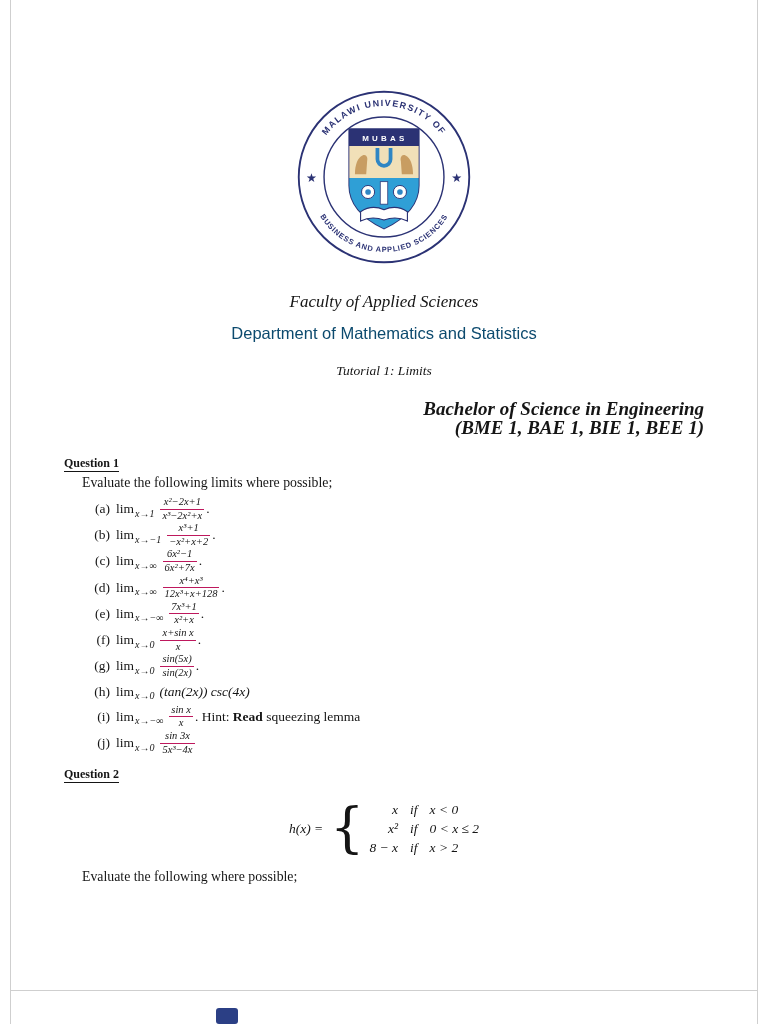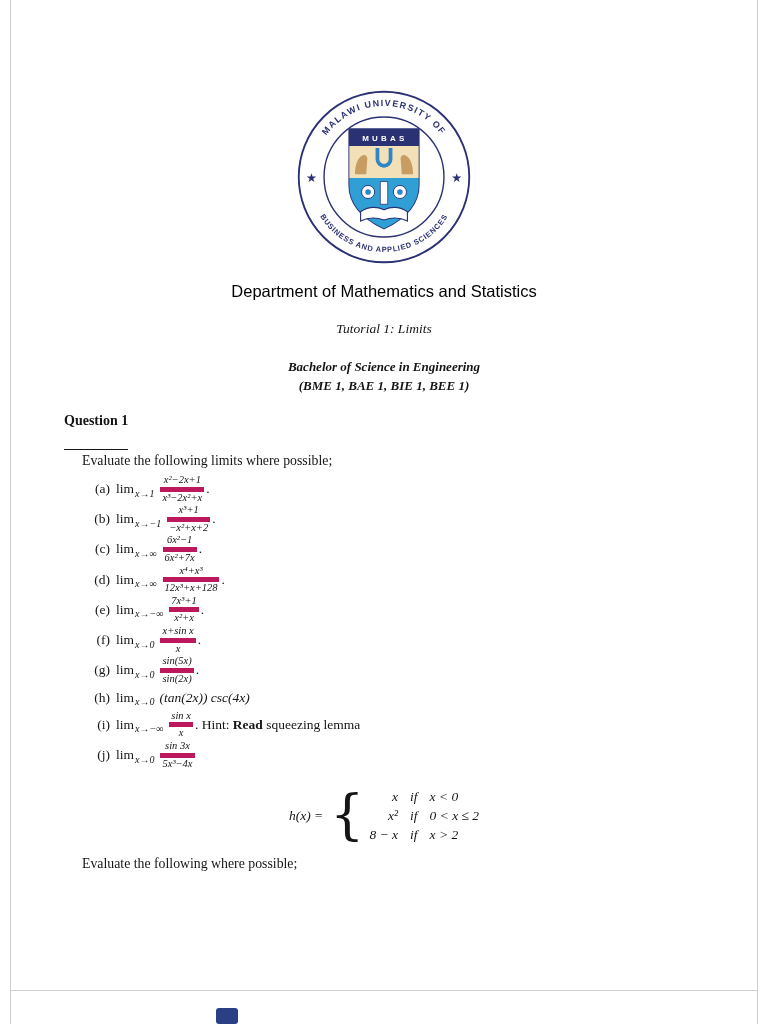--- a/index.html
+++ b/index.html
@@ -15,51 +15,51 @@
   #border-left  { left:10px;  top:0; width:1px; height:1024px; }
   #border-right { left:757px; top:0; width:1px; height:1024px; }
   #page-end     { left:10px;  top:990px; width:748px; height:1px; }
 
   .doc { position:absolute; left:0; top:0; width:768px; padding:0 64px; }
 
   .logo-wrap { text-align:center; padding-top:88px; }
 
   .center { text-align:center; }
   .faculty    { margin-top:22px; font-size:17px; font-style:italic; }
-  .department { margin-top:12px; font-size:16.5px; font-family:"Liberation Sans","DejaVu Sans",sans-serif; color:#000000; }
+  .department { margin-top:12px; font-size:16.5px; font-family:"Liberation Sans","DejaVu Sans",sans-serif; color:#0c4a6e; }
   .tutorial   { margin-top:20px; font-size:13.5px; font-style:italic; }
-  .program    { margin-top:20px; font-size:13px; font-weight:bold; font-style:italic; line-height:19px; }
+  .program    { margin-top:20px; font-size:19px; font-weight:bold; font-style:italic; line-height:19px;text-align:right; }
   .yearline   { margin-top:18px; font-size:17px; }
 
   .course { margin-top:16px; font-size:14px; text-align:left; }
   .bold   { font-weight:bold; }
 
   .q-title-row { margin-top:16px; }
   .q-title {
-    display:inline-block; font-size:14px; font-weight:bold;
-    border-bottom:1.3px solid #151515; padding-bottom:20px;
+    display:inline-block; font-size:12px; font-weight:bold;
+    border-bottom:1.3px solid #151515; padding-bottom:0;
   }
   .indent { margin-left:18px; }
   .body-text { font-size:13.8px; margin-top:3px; }
 
   .q-items { margin:5px 0 0 24px; }
   .limit-item {
     display:flex; align-items:center; min-height:24.5px;
     font-size:13.5px;
   }
   .item-label { display:inline-block; width:22px; text-align:right; margin-right:6px; }
   .math { font-style:italic; }
   .lim { font-style:normal; }
   .lim-sub { font-size:10px; position:relative; top:4px; margin:0 4px 0 1px; }
   .frac {
     display:inline-block; text-align:center; vertical-align:middle;
     font-size:10.5px; line-height:1.2; margin:0 2px; font-style:italic;
   }
   .frac .num { display:block; padding:0 2px; }
-  .frac .den { display:block; border-top:5px solid #be185d; padding:0 2px; }
+  .frac .den { display:block; border-top:1px solid #be185d; padding:0 2px; }
   .inline-expr { margin-left:1px; }
   .suffix { font-style:normal; white-space:pre; }
   .hint-bold { font-weight:bold; white-space:pre; }
 
   .piecewise {
     margin-top:18px; display:flex; justify-content:center; align-items:center;
     font-size:13.5px;
   }
   .pw-lhs { margin-right:7px; }
   .pw-brace {
@@ -116,20 +116,21 @@
       <path d="M58,96 L132,96 L132,104 Q132,132 95,150 Q58,132 58,104 Z" fill="#2f9fd6"></path>
       <rect x="91" y="100" width="8" height="24" fill="#ffffff" stroke="#2b3274" stroke-width="0.8"></rect>
       <circle cx="78" cy="111" r="7" fill="#ffffff" stroke="#2b3274" stroke-width="1"></circle>
       <circle cx="78" cy="111" r="3" fill="#2f86c4"></circle>
       <circle cx="112" cy="111" r="7" fill="#ffffff" stroke="#2b3274" stroke-width="1"></circle>
       <circle cx="112" cy="111" r="3" fill="#2f86c4"></circle>
       <path d="M70,132 Q82,124 95,130 Q108,124 120,132 L120,142 Q108,136 95,141 Q82,136 70,142 Z" fill="#ffffff" stroke="#2b3274" stroke-width="1.2"></path>
     </svg>
   </div>
 
+  <div class="center faculty">Faculty of Applied Sciences</div>
   <div class="center department">Department of Mathematics and Statistics</div>
   <div class="center tutorial">Tutorial 1: Limits</div>
   <div class="center program">
     <div>Bachelor of Science in Engineering</div>
     <div>(BME 1, BAE 1, BIE 1, BEE 1)</div>
   </div>
 
 
   <div class="q-title-row">
     <span class="q-title">Question 1</span>
@@ -251,20 +252,23 @@
         <span class="lim-sub math">x→0</span>
       <span class="frac hide-empty">
           <span class="num">sin 3x</span>
           <span class="den">5x³−4x</span>
         </span>
 
     </div>
 
   </div>
 
+  <div class="q-title-row" style="margin-top:8px;">
+    <span class="q-title">Question 2</span>
+  </div>
 
   <div class="piecewise">
     <span class="pw-lhs math">h(x) =</span>
     <span class="pw-brace">{</span>
     <div class="pw-rows">
       <span class="pw-expr math">x</span>
       <span class="pw-if math">if</span>
       <span class="pw-cond math">x &lt; 0</span>
       <span class="pw-expr math">x²</span>
       <span class="pw-if math">if</span>

